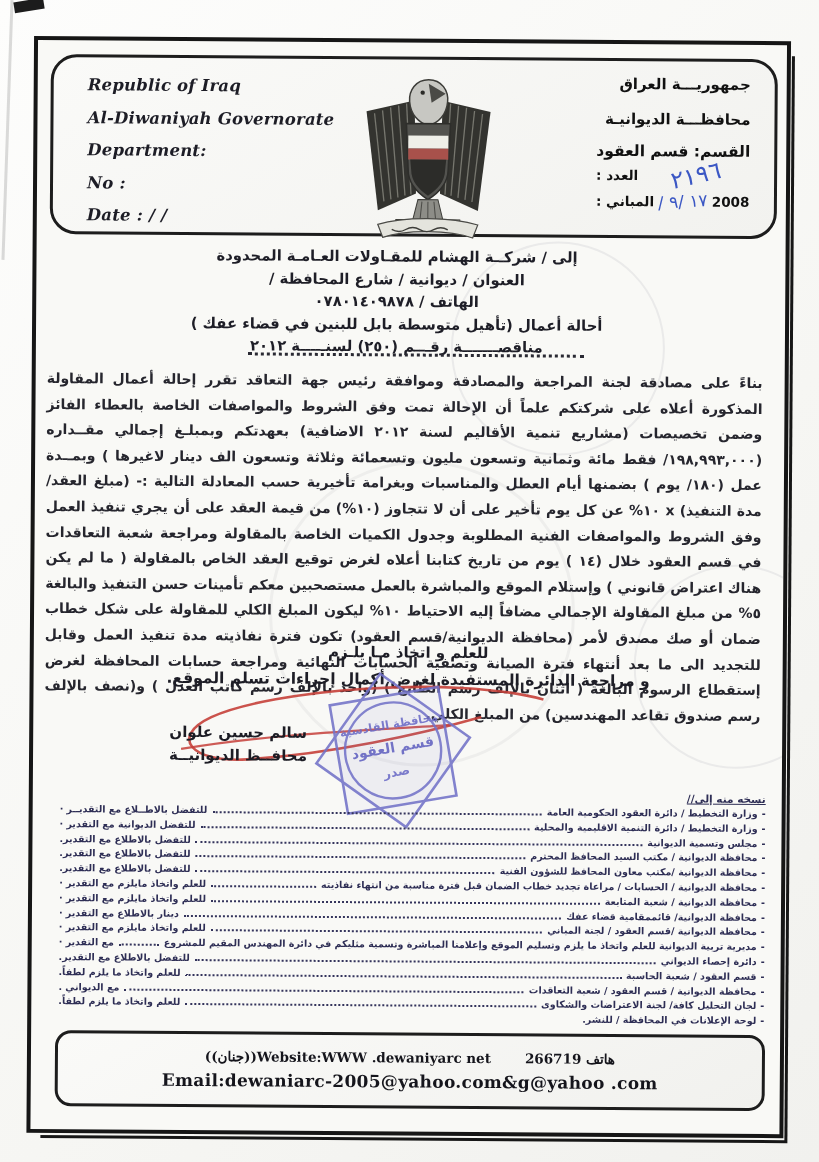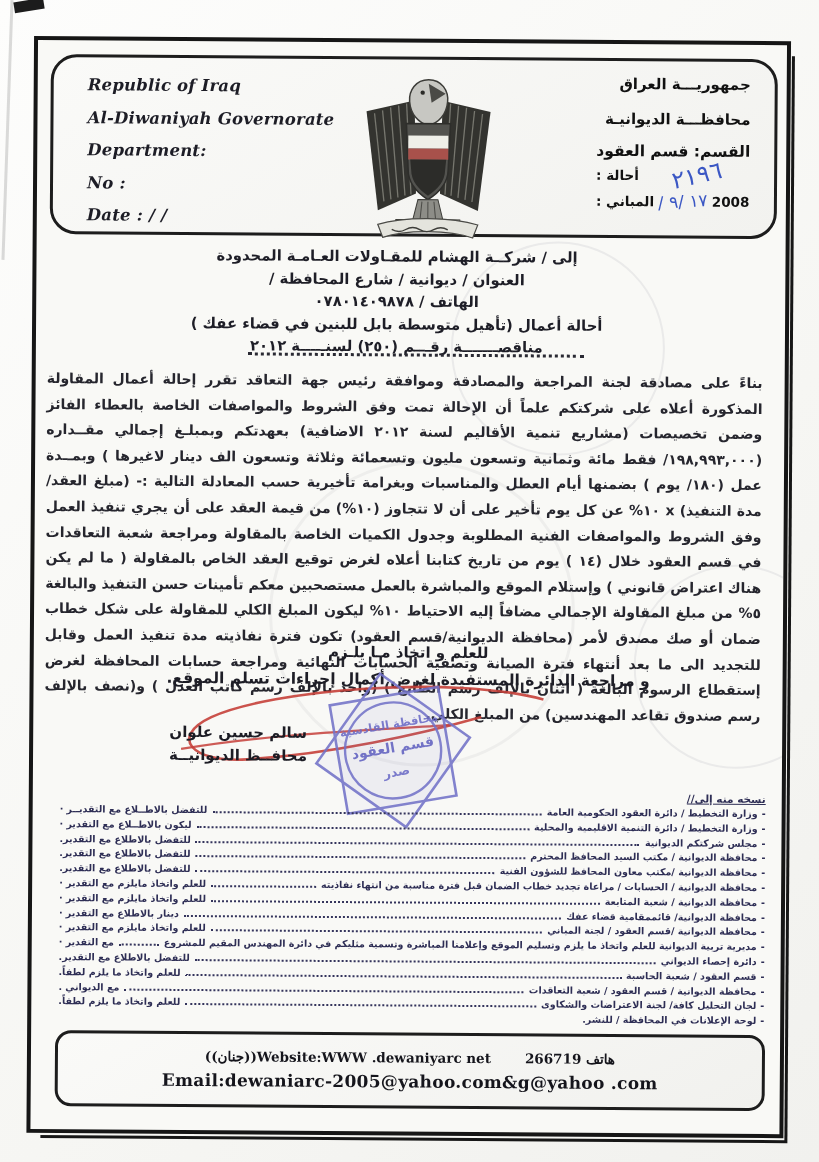--- a/index.html
+++ b/index.html
@@ -129,21 +129,21 @@
       <path d="M26 151 C52 143 100 143 126 151 L121 164 C98 156 54 156 31 164 Z" fill="#e4e4dd" stroke="#4a4a46" stroke-width="1.2"></path>
       <path d="M40 156 q7 4 14 0 t14 0 t14 0 t14 0" stroke="#3d3d39" stroke-width="1.4" fill="none"></path>
     </svg>
 
     <div class="hdr-ar">
       <div class="l1">جمهوريـــة العراق</div>
       <div class="l2">محافظـــة الديوانيـة</div>
       <div class="l3">القسم: قسم العقود</div>
       <div class="num-row">
         <span class="hand hand-num">٢١٩٦</span>
-        <span>أحالة :</span>
+        <span>العدد :</span>
       </div>
       <div class="date-row">
         <span>2008</span>
         <span class="hand hand-date">١٧ /٩ /</span>
         <span>المباني :</span>
       </div>
     </div>
   </div>
 
   <div class="recipient">
@@ -187,25 +187,25 @@
     <div class="cc-row">
         <span class="cc-bullet">-</span>
         <span class="cc-dept">وزارة التخطيط / دائرة العقود الحكومية العامة</span>
         <span class="cc-leader"></span>
         <span class="cc-note">للتفضل بالاطــلاع مع التقديــر ·</span>
       </div>
     <div class="cc-row">
         <span class="cc-bullet">-</span>
         <span class="cc-dept">وزارة التخطيط / دائرة التنمية الاقليمية والمحلية</span>
         <span class="cc-leader"></span>
-        <span class="cc-note">ليكون بالاطــلاع مع التقدير ·</span>
-      </div>
-    <div class="cc-row">
-        <span class="cc-bullet">-</span>
-        <span class="cc-dept">مجلس شركتكم الديوانية</span>
+        <span class="cc-note">للتفضل الديوانية مع التقدير ·</span>
+      </div>
+    <div class="cc-row">
+        <span class="cc-bullet">-</span>
+        <span class="cc-dept">مجلس وتسمية الديوانية</span>
         <span class="cc-leader"></span>
         <span class="cc-note">للتفضل بالاطلاع مع التقدير.</span>
       </div>
     <div class="cc-row">
         <span class="cc-bullet">-</span>
         <span class="cc-dept">محافظة الديوانية / مكتب السيد المحافظ المحترم</span>
         <span class="cc-leader"></span>
         <span class="cc-note">للتفضل بالاطلاع مع التقدير.</span>
       </div>
     <div class="cc-row">

